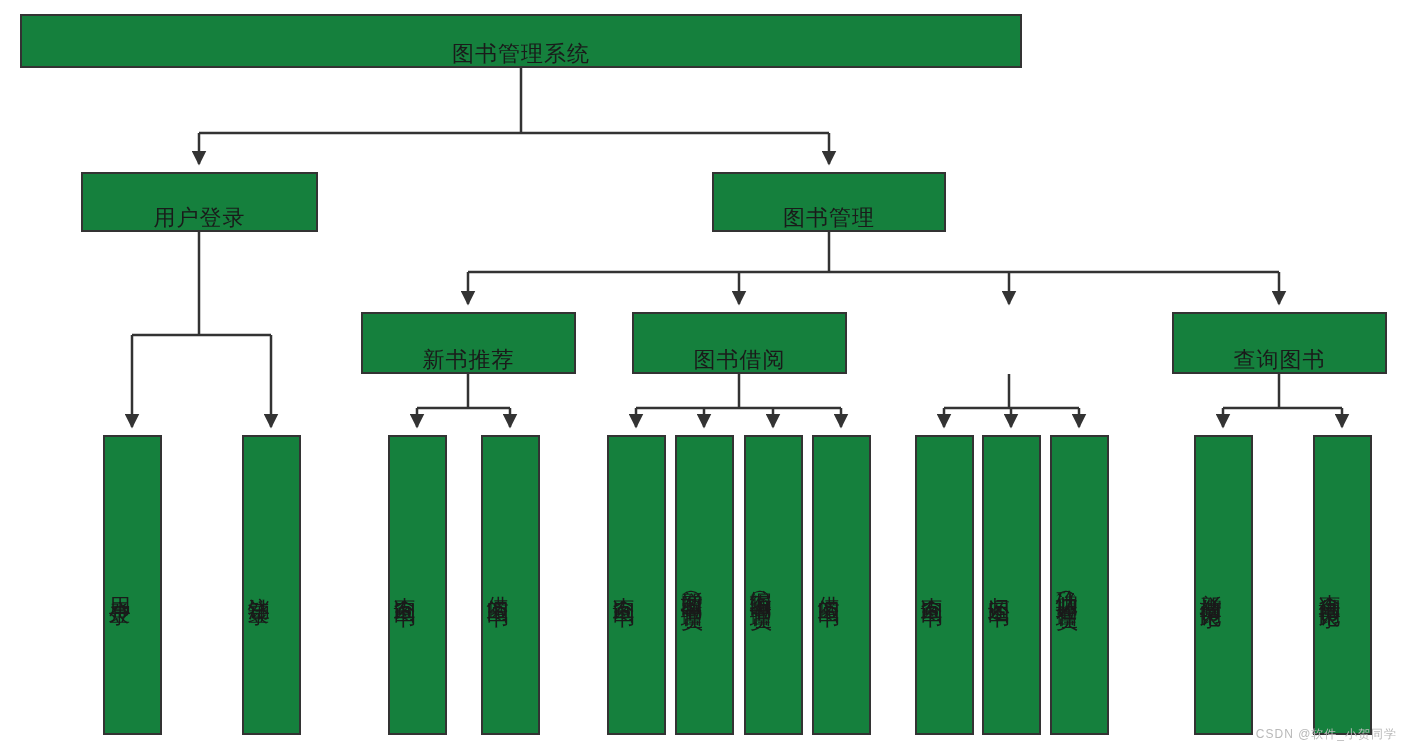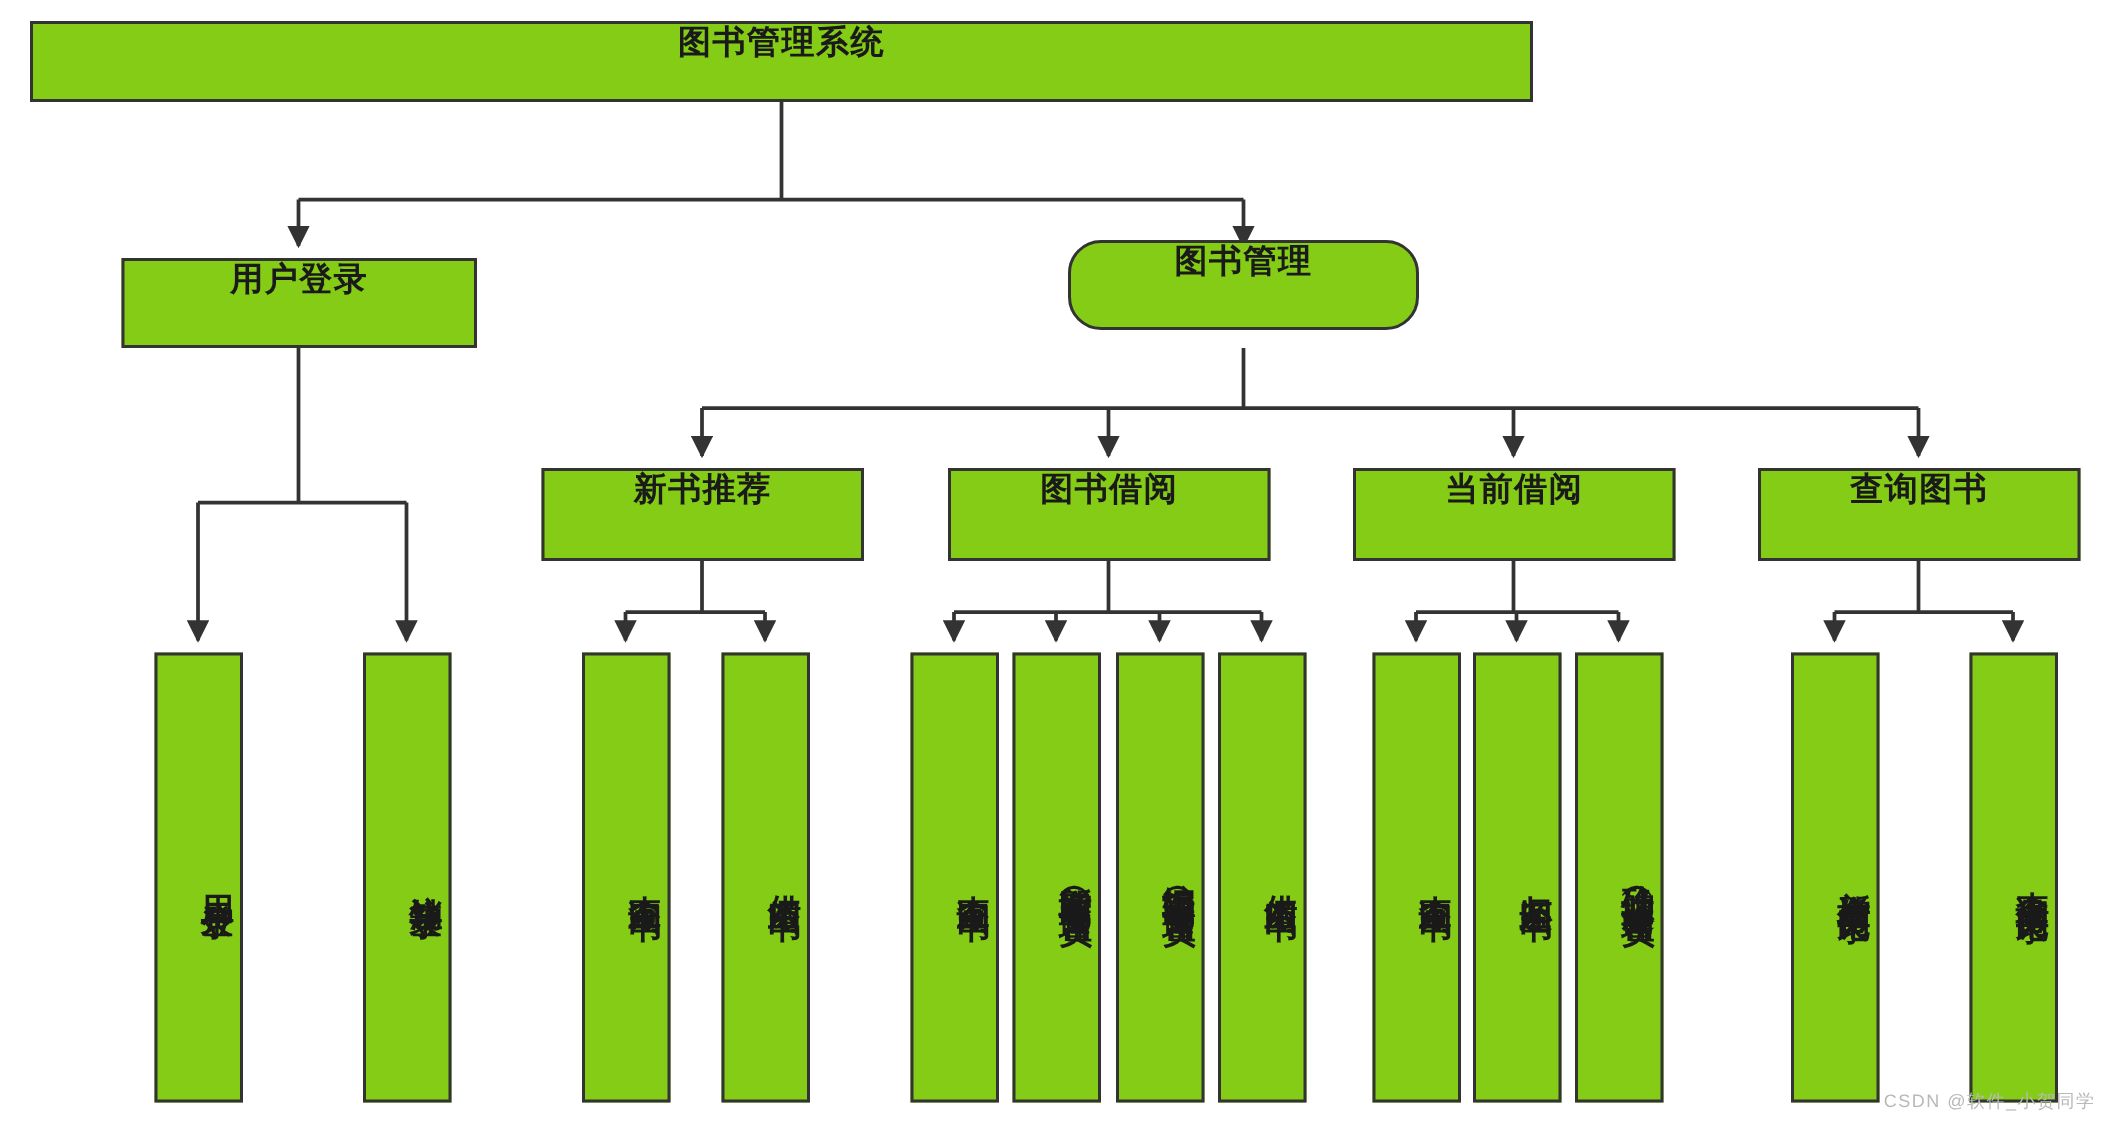--- a/index.html
+++ b/index.html
@@ -4,24 +4,23 @@
 <style>
   html,body{margin:0;padding:0;background:#ffffff;}
   body{
     font-family:"Liberation Sans","DejaVu Sans",sans-serif;
     width:1405px;height:747px;overflow:hidden;position:relative;
   }
   #canvas{position:absolute;left:0;top:0;width:1405px;height:747px;}
   svg.edges{position:absolute;left:0;top:0;width:1405px;height:747px;pointer-events:none;}
   .node{
     position:absolute;box-sizing:border-box;
-    border:2.5px solid #333333;background:#84cc16;
-    display:flex;align-items:flex-start;justify-content:center;
+    border:2.5px solid #333333;background:#15803d;
+    display:flex;align-items:flex-end;justify-content:center;
     color:#1a1a1a;
-    font-weight:bold;
   }
   .node.horiz{font-size:22px;line-height:1.1;letter-spacing:1px;}
   .node.vert{
     writing-mode:vertical-rl;text-orientation:upright;
     font-size:22px;line-height:1.35;letter-spacing:3px;
     padding:6px 0;
   }
   .node.vert > span{
     writing-mode:vertical-rl;text-orientation:upright;
     display:block;text-align:center;
@@ -87,32 +86,29 @@
     </g>
   </svg>
 
   <div class="node horiz" style="left:20px;top:14px;width:1002px;height:54px;">
     <span>图书管理系统</span>
   </div>
 
   <div class="node horiz" style="left:81px;top:172px;width:237px;height:60px;">
     <span>用户登录</span>
   </div>
-  <div class="node horiz" style="left:712px;top:160px;width:234px;height:60px;border-radius:22px;">
+  <div class="node horiz" style="left:712px;top:172px;width:234px;height:60px;">
     <span>图书管理</span>
   </div>
 
   <div class="node horiz" style="left:361px;top:312px;width:215px;height:62px;">
     <span>新书推荐</span>
   </div>
   <div class="node horiz" style="left:632px;top:312px;width:215px;height:62px;">
     <span>图书借阅</span>
-  </div>
-  <div class="node horiz" style="left:902px;top:312px;width:215px;height:62px;">
-    <span>当前借阅</span>
   </div>
   <div class="node horiz" style="left:1172px;top:312px;width:215px;height:62px;">
     <span>查询图书</span>
   </div>
 
   <div class="node vert" style="left:103px;top:435px;width:59px;height:300px;">
     <span>用户登录</span>
   </div>
   <div class="node vert" style="left:242px;top:435px;width:59px;height:300px;">
     <span>注销登录</span>

